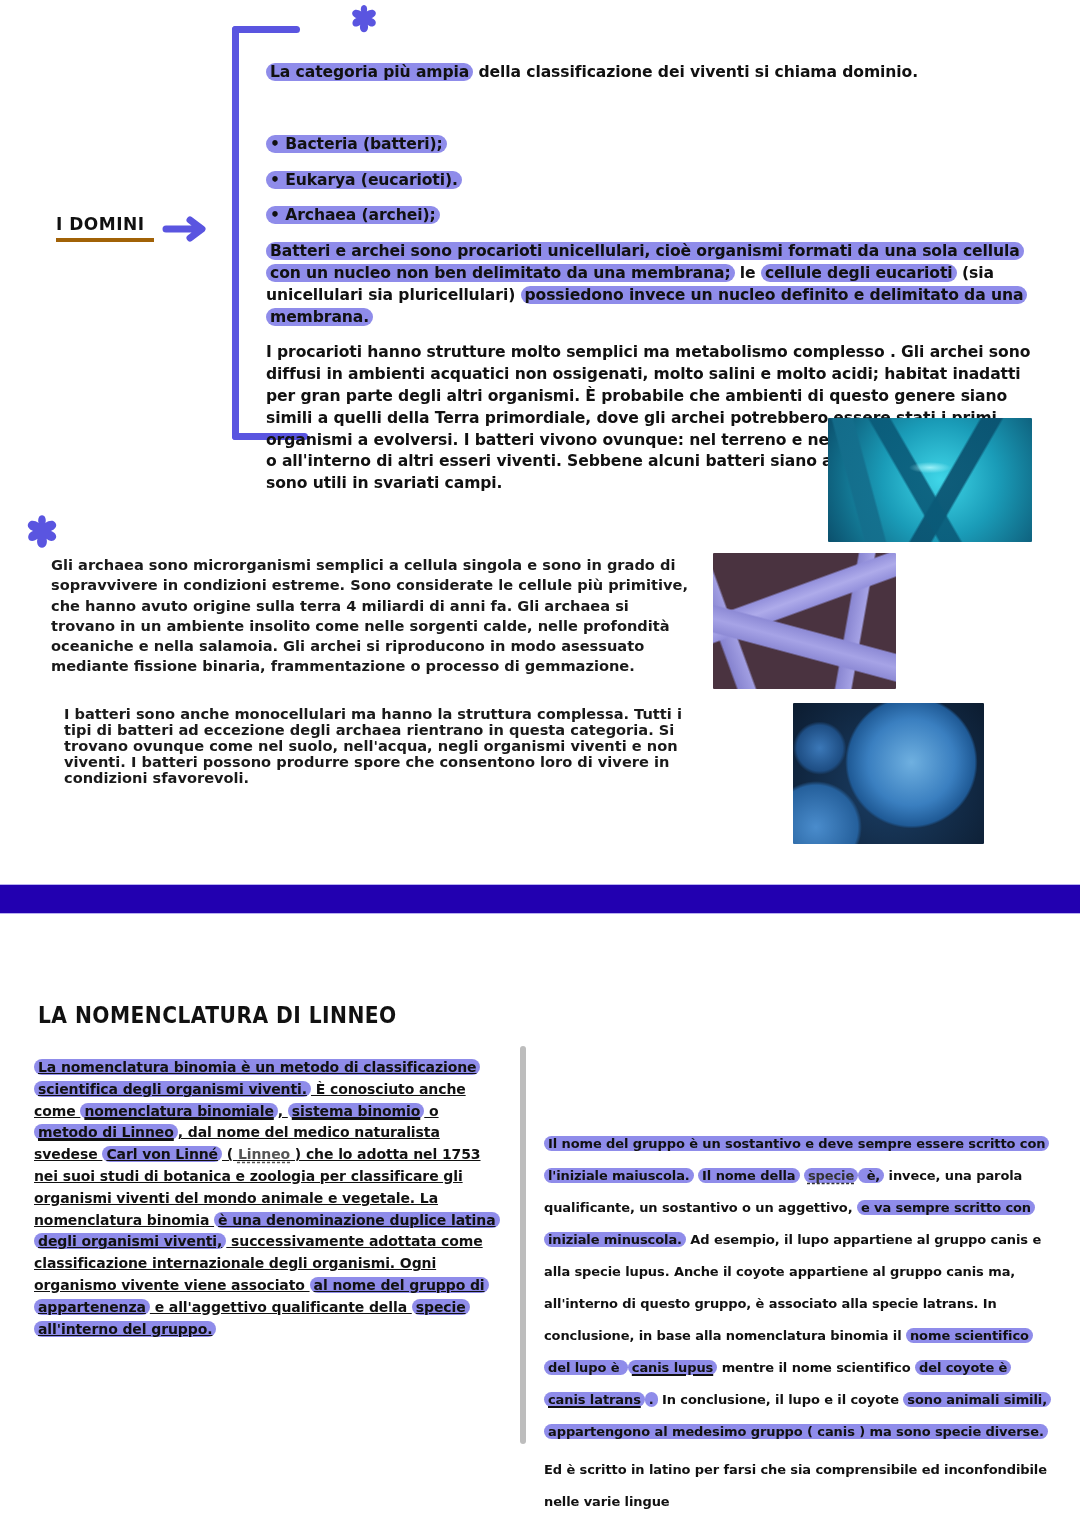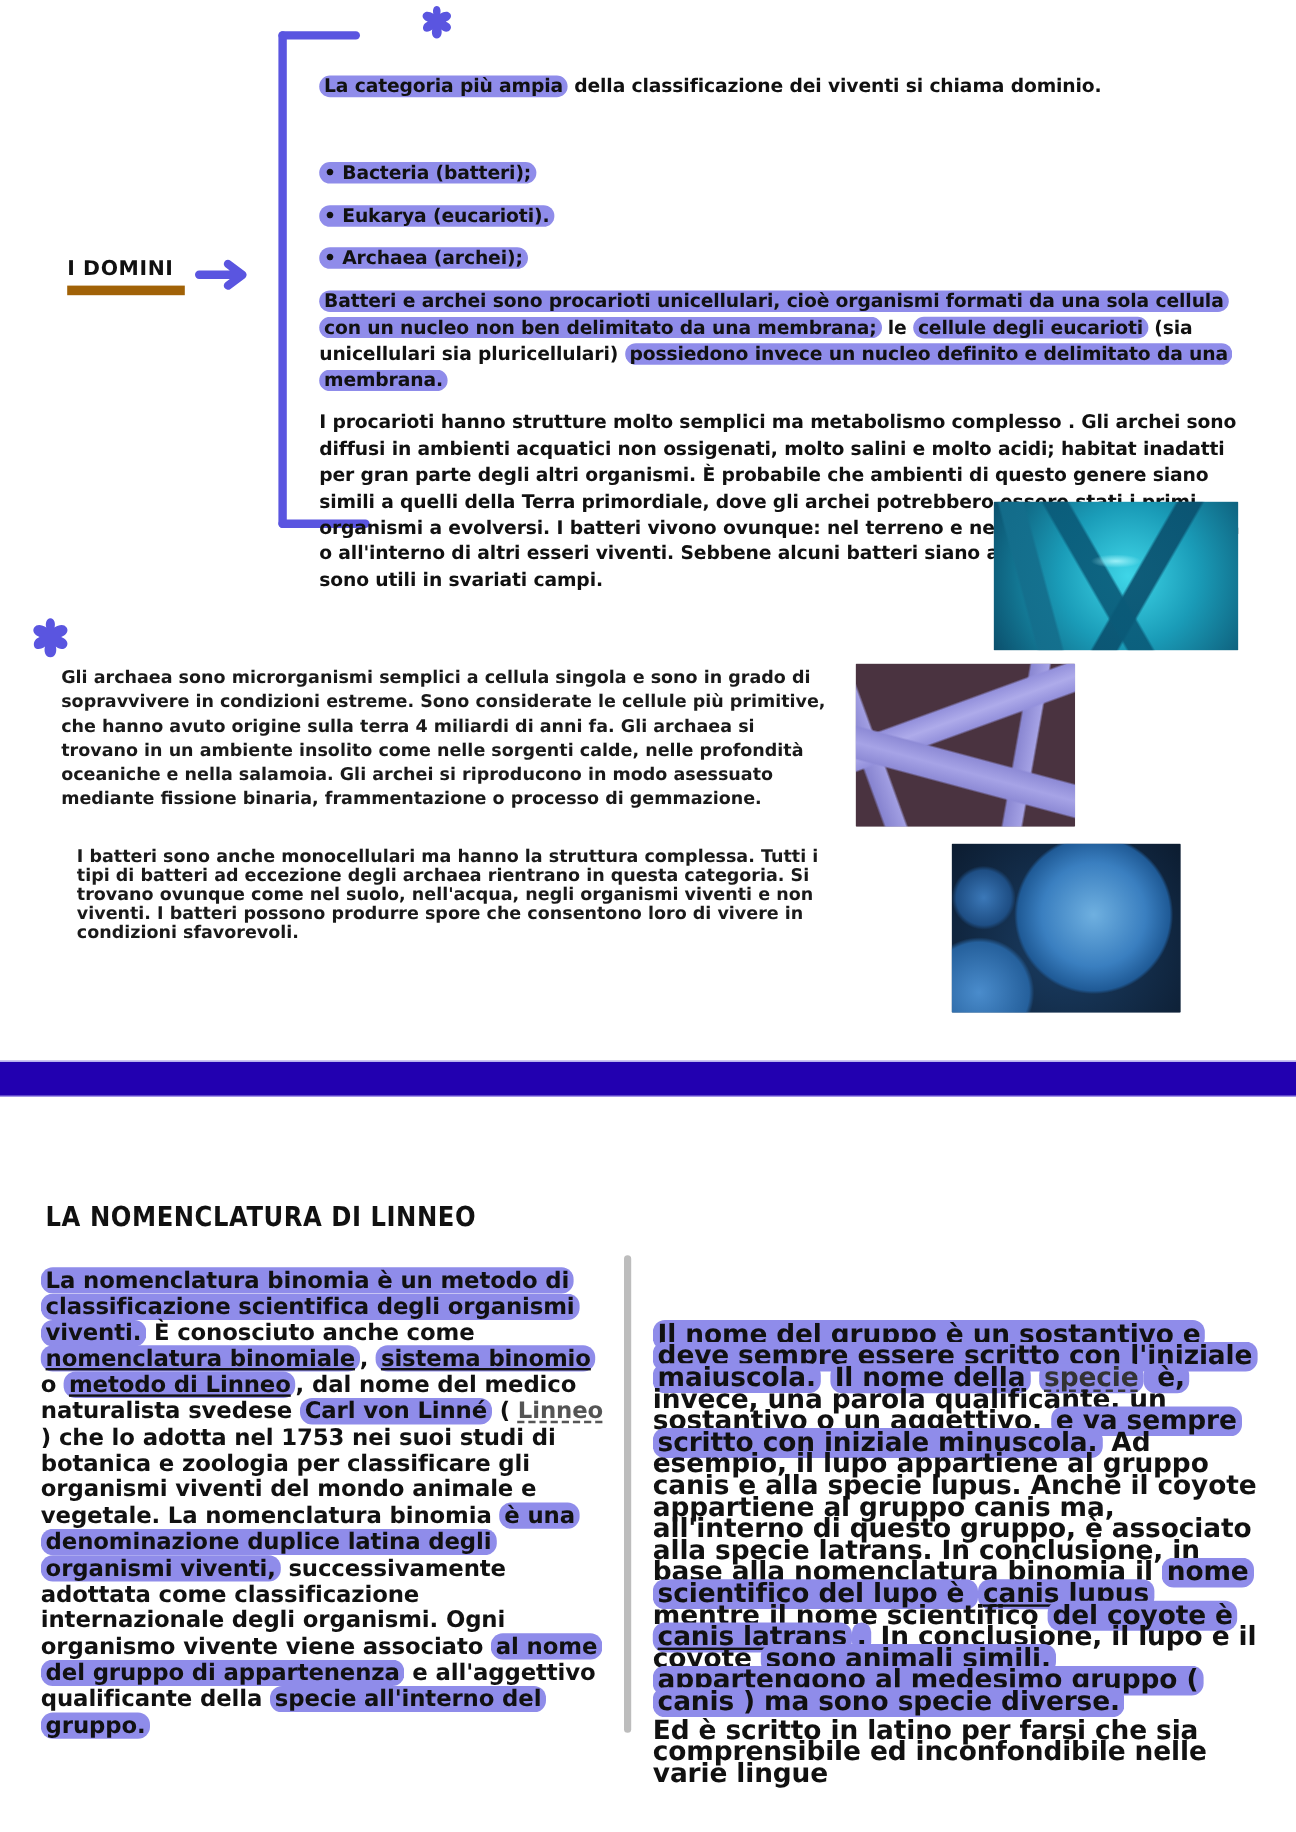--- a/index.html
+++ b/index.html
@@ -11,21 +11,21 @@
   .dashed { text-decoration: underline dashed; text-underline-offset: 3px; }
 
   
   .bracket-v { position: absolute; left: 232px; top: 26px; width: 7px; height: 414px; background: #5a55e0; border-radius: 4px; }
   .bracket-t { position: absolute; left: 232px; top: 26px; width: 68px; height: 7px; background: #5a55e0; border-radius: 4px; }
   .bracket-b { position: absolute; left: 232px; top: 433px; width: 76px; height: 7px; background: #5a55e0; border-radius: 4px; }
 
   .star { position: absolute; width: 32px; height: 32px; color: #5a55e0; }
   .star svg { width: 100%; height: 100%; display: block; }
 
-  .domini-label { position: absolute; left: 56px; top: 214px; font-size: 17px; font-weight: bold; letter-spacing: 0.5px; padding-bottom: 4px; border-bottom: 8px solid #a16207; width: 98px; }
+  .domini-label { position: absolute; left: 56px; top: 214px; font-size: 17px; font-weight: bold; letter-spacing: 0.5px; padding-bottom: 4px; border-bottom: 4px solid #a16207; width: 98px; }
   .arrow { position: absolute; left: 162px; top: 216px; width: 46px; height: 26px; }
 
   .sec1 { position: absolute; left: 252px; top: 48px; width: 800px; font-size: 15.6px; line-height: 21.8px; font-weight: bold; letter-spacing: -0.1px; }
   .sec1 p { margin: 14px; }
   .sec1 .gap { height: 22px; }
 
   .img { position: absolute; border-radius: 1px; overflow: hidden; }
   .img1 { left: 828px; top: 418px; width: 204px; height: 124px;
     background:
       radial-gradient(ellipse 30px 8px at 50% 40%, rgba(180,250,255,0.8), transparent 70%),
@@ -49,22 +49,22 @@
 
   .sec2a { position: absolute; left: 51px; top: 555px; width: 640px; font-size: 14.6px; line-height: 20.3px; font-weight: bold; color: #1a1a1a; }
   .sec2b { position: absolute; left: 64px; top: 706px; width: 640px; font-size: 14.6px; line-height: 16px; font-weight: bold; color: #1a1a1a; }
 
   .band { position: absolute; left: 0; top: 884px; width: 1080px; height: 30px; background: #2200b0; border-top: 1px solid #b8b0f0; border-bottom: 1px solid #b8b0f0; }
 
   .title2 { position: absolute; left: 38px; top: 1002px; font-family: "DejaVu Sans", sans-serif; font-size: 23px; letter-spacing: 0.5px; transform: scaleX(0.88); transform-origin: left; color: #111; }
 
   .col-divider { position: absolute; left: 520px; top: 1046px; width: 6px; height: 398px; background: #bdbdbd; border-radius: 3px; }
 
-  .colL { position: absolute; left: 34px; top: 1057px; width: 470px; font-size: 19px; line-height: 21.8px; font-weight: bold; letter-spacing: -0.1px; }
-  .colR { position: absolute; left: 544px; top: 1104px; width: 510px; font-size: 22px; line-height: 18px; font-weight: bold; letter-spacing: -0.1px; }
+  .colL { position: absolute; left: 34px; top: 1057px; width: 470px; font-size: 14px; line-height: 21.8px; font-weight: bold; letter-spacing: -0.1px; text-decoration: underline; }
+  .colR { position: absolute; left: 544px; top: 1128px; width: 510px; font-size: 13px; line-height: 32px; font-weight: bold; letter-spacing: -0.1px; }
   .colR .p2 { margin-top: 6px; }
 </style>
 </head>
 <body>
 
 <div>
   <div class="bracket-v"></div>
   <div class="bracket-t"></div>
   <div class="bracket-b"></div>
 </div>

